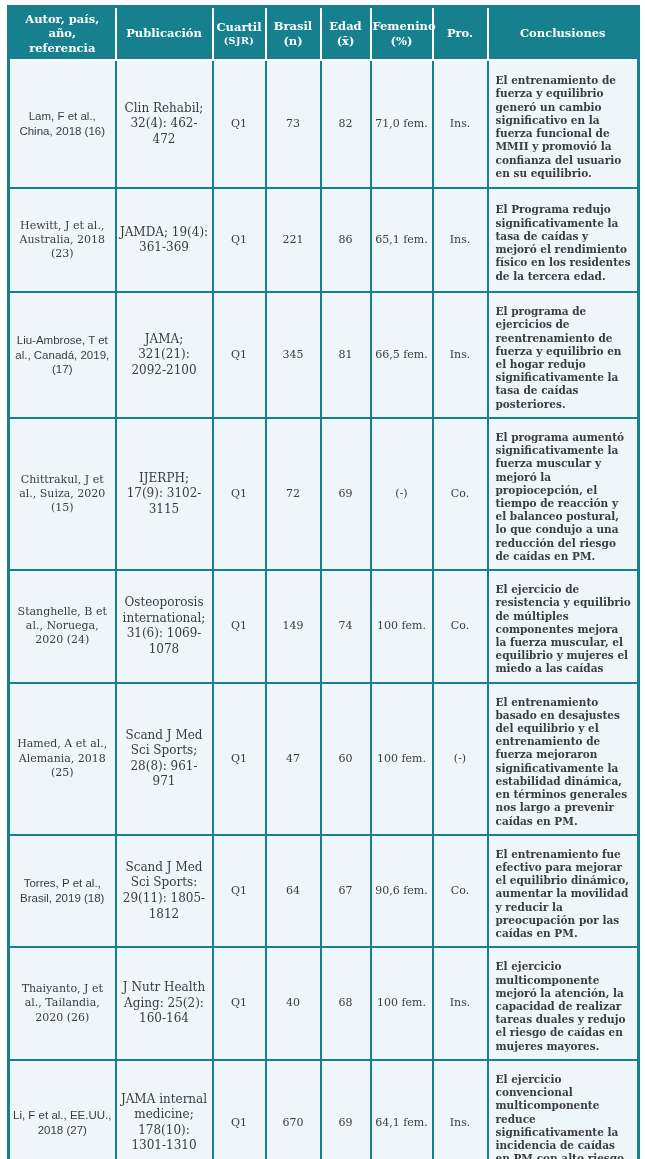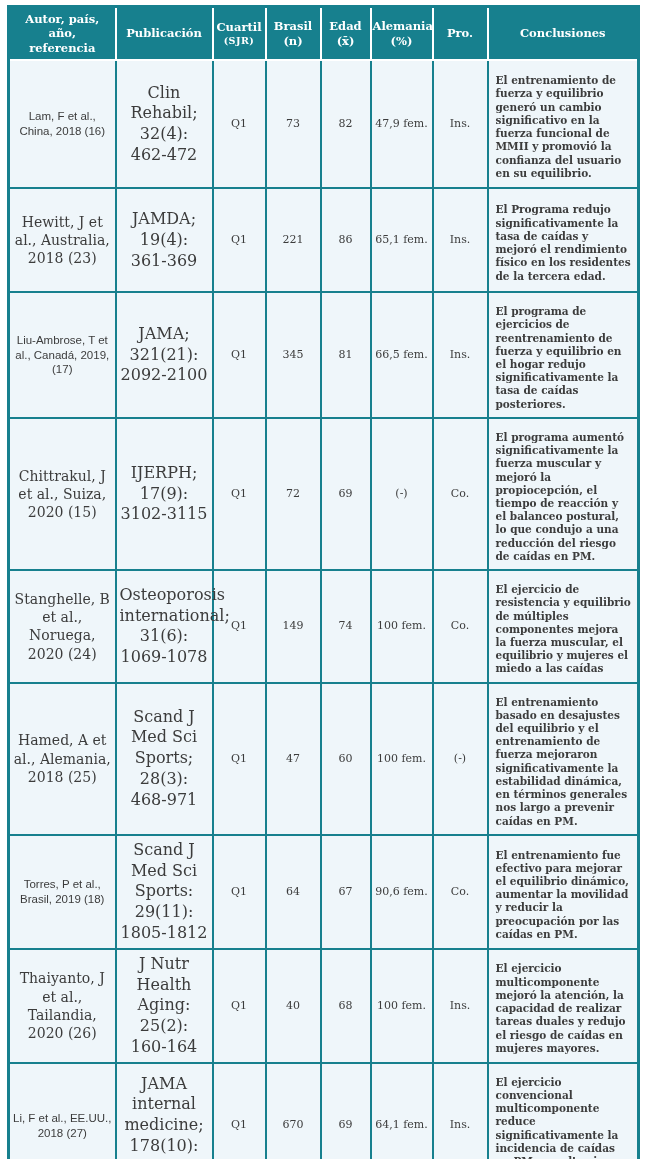--- a/index.html
+++ b/index.html
@@ -35,23 +35,23 @@
     border: 2px solid var(--teal);
     background: var(--cell-bg);
     color: var(--text);
     font-family: "DejaVu Serif", serif;
     font-size: 11px;
     line-height: 1.3;
     text-align: center;
     vertical-align: middle;
     padding: 4px 3px;
   }
-  .cell-autor { font-size: 14px; }
+  .cell-autor { font-size: 11px; }
   .cell-autor.sans { font-family: Liberation Sans, sans-serif; font-size: 11.5px; }
-  .cell-publicacion { font-size: 16px; }
+  .cell-publicacion { font-size: 12px; }
   .cell-conclusiones {
     text-align: left;
     padding: 12px 6px 6px 7px;
     font-size: 10.5px;
     line-height: 1.26;
     font-weight: bold;
   }
 </style>
 </head>
 <body>
@@ -82,39 +82,39 @@
             <div class="hline hsub">(SJR)</div>
           </th>
           <th>
             <div class="hline">Brasil</div>
             <div class="hline">(n)</div>
           </th>
           <th>
             <div class="hline">Edad (x̄)</div>
           </th>
           <th>
-            <div class="hline">Alemania</div>
+            <div class="hline">Femenino</div>
             <div class="hline">(%)</div>
           </th>
           <th>
             <div class="hline">Pro.</div>
           </th>
           <th>
             <div class="hline">Conclusiones</div>
           </th>
         </tr>
     </thead>
     <tbody>
         <tr style="height: 128px;">
           <td class="cell cell-autor sans">Lam, F et al., China, 2018 (16)</td>
           <td class="cell cell-publicacion">Clin Rehabil; 32(4): 462-472</td>
           <td class="cell cell-cuartil">Q1</td>
           <td class="cell cell-muestra">73</td>
           <td class="cell cell-edad">82</td>
-          <td class="cell cell-femenino">47,9 fem.</td>
+          <td class="cell cell-femenino">71,0 fem.</td>
           <td class="cell cell-pro">Ins.</td>
           <td class="cell cell-conclusiones">El entrenamiento de fuerza y equilibrio generó un cambio significativo en la fuerza funcional de MMII y promovió la confianza del usuario en su equilibrio.</td>
         </tr>
         <tr style="height: 104px;">
           <td class="cell cell-autor">Hewitt, J et al., Australia, 2018 (23)</td>
           <td class="cell cell-publicacion">JAMDA; 19(4): 361-369</td>
           <td class="cell cell-cuartil">Q1</td>
           <td class="cell cell-muestra">221</td>
           <td class="cell cell-edad">86</td>
           <td class="cell cell-femenino">65,1 fem.</td>
@@ -146,21 +146,21 @@
           <td class="cell cell-publicacion">Osteoporosis international; 31(6): 1069-1078</td>
           <td class="cell cell-cuartil">Q1</td>
           <td class="cell cell-muestra">149</td>
           <td class="cell cell-edad">74</td>
           <td class="cell cell-femenino">100 fem.</td>
           <td class="cell cell-pro">Co.</td>
           <td class="cell cell-conclusiones">El ejercicio de resistencia y equilibrio de múltiples componentes mejora la fuerza muscular, el equilibrio y mujeres el miedo a las caídas</td>
         </tr>
         <tr style="height: 145px;">
           <td class="cell cell-autor">Hamed, A et al., Alemania, 2018 (25)</td>
-          <td class="cell cell-publicacion">Scand J Med Sci Sports; 28(3): 468-971</td>
+          <td class="cell cell-publicacion">Scand J Med Sci Sports; 28(8): 961-971</td>
           <td class="cell cell-cuartil">Q1</td>
           <td class="cell cell-muestra">47</td>
           <td class="cell cell-edad">60</td>
           <td class="cell cell-femenino">100 fem.</td>
           <td class="cell cell-pro">(-)</td>
           <td class="cell cell-conclusiones">El entrenamiento basado en desajustes del equilibrio y el entrenamiento de fuerza mejoraron significativamente la estabilidad dinámica, en términos generales nos largo a prevenir caídas en PM.</td>
         </tr>
         <tr style="height: 110px;">
           <td class="cell cell-autor sans">Torres, P et al., Brasil, 2019 (18)</td>
           <td class="cell cell-publicacion">Scand J Med Sci Sports: 29(11): 1805-1812</td>

